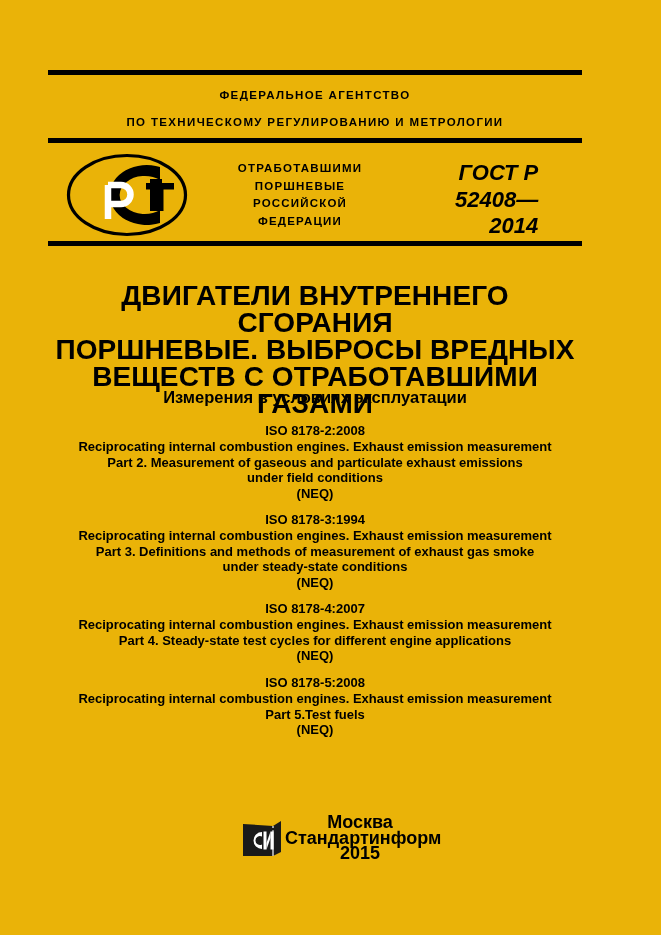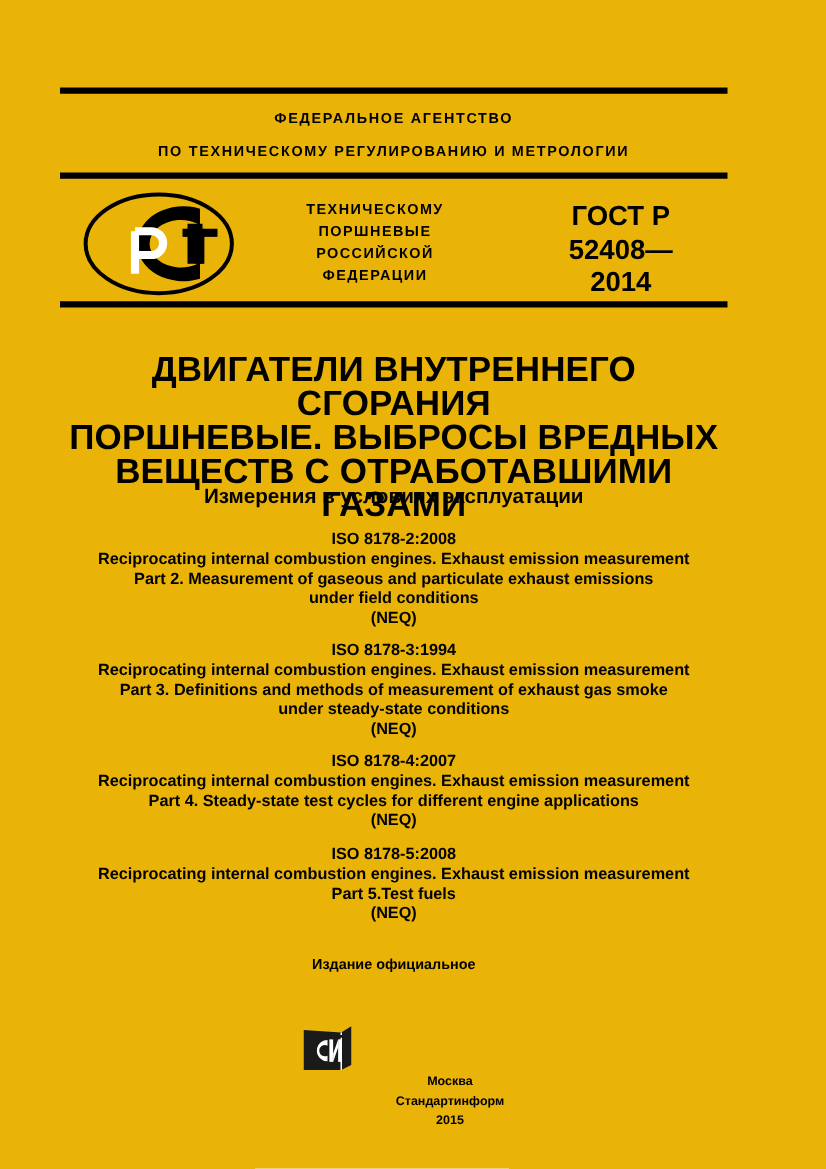--- a/index.html
+++ b/index.html
@@ -64,22 +64,23 @@
     letter-spacing: 1.2px;
     line-height: 17.5px;
   }
   .gost-no {
     position: absolute;
     left: 455px;
     top: 160px;
     font-weight: bold;
     font-size: 22px;
     line-height: 26.5px;
-    text-align: center;
+    text-align: right;
     white-space: nowrap;
+    font-style: italic;
   }
 
   
   .title {
     position: absolute;
     left: 48px;
     top: 282px;
     width: 534px;
     text-align: center;
     font-weight: bold;
@@ -124,23 +125,22 @@
     font-weight: bold;
     font-size: 11.5px;
   }
   .imprint {
     position: absolute;
     left: 285px;
     top: 815px;
     width: 150px;
     text-align: center;
     font-weight: bold;
-    font-size: 10px;
+    font-size: 18px;
     line-height: 15.5px;
-    margin-top: 43px;
   }
   .si-logo {
     position: absolute;
     left: 240px;
     top: 819px;
     width: 44px;
     height: 41px;
   }
 </style>
 </head>
@@ -175,21 +175,21 @@
 
       <g fill="none" stroke="#ffffff" stroke-width="6"></g>
       <g fill="#000000">
         <rect x="80" y="30" width="28" height="6.5"></rect>
         <rect x="90" y="30" width="7.5" height="28"></rect>
       </g>
     </svg>
   </div>
 
   <div class="nat-std">
-    <div>ТЕХНИЧЕСКОМУ</div>
+    <div>ОТРАБОТАВШИМИ</div>
     <div>ПОРШНЕВЫЕ</div>
     <div>РОССИЙСКОЙ</div>
     <div>ФЕДЕРАЦИИ</div>
   </div>
 
   <div class="gost-no">
     <div>ГОСТ Р</div>
     <div>52408—</div>
     <div>2014</div>
   </div>
@@ -224,21 +224,20 @@
     <div>(NEQ)</div>
   </div>
 
   <div class="iso-block iso-4">
     <div class="iso-code">ISO 8178-5:2008</div>
     <div>Reciprocating internal combustion engines. Exhaust emission measurement</div>
     <div>Part 5.Test fuels</div>
     <div>(NEQ)</div>
   </div>
 
-  <div class="official">Издание официальное</div>
 
   <div class="si-logo">
     <svg viewBox="0 0 44 41" width="44" height="41" xmlns="http://www.w3.org/2000/svg">
 
       <path d="M 3 5 L 3 37 L 33 37 L 41 33 L 41 2 L 33 7 Z" fill="#1a1a1a"></path>
       <path d="M 33 7 L 33 37" fill="none" stroke="#ffffff" stroke-width="1.2"></path>
 
       <path d="M 22 13
                A 8.5 8.5 0 1 0 22 30
                L 22 25.5

